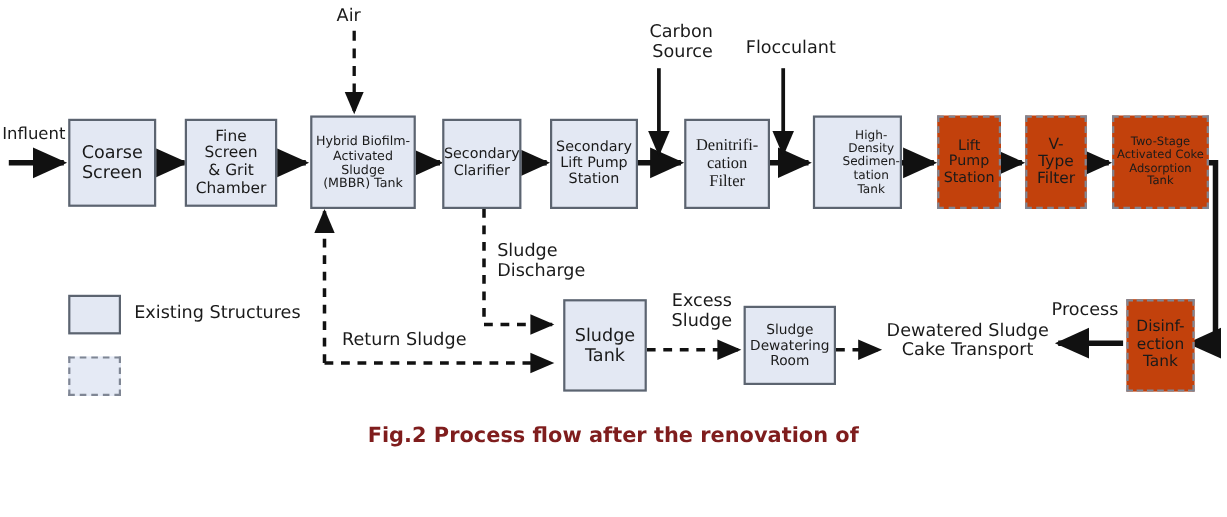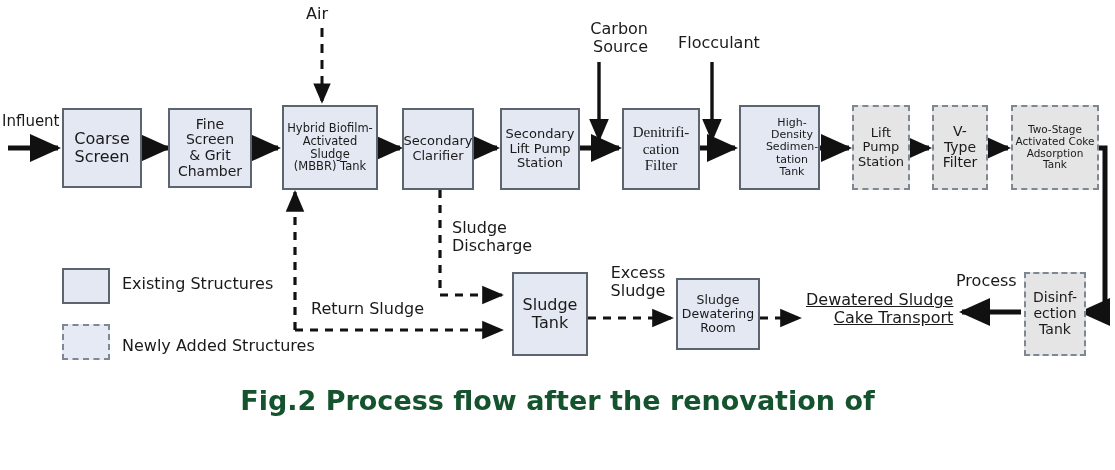--- a/index.html
+++ b/index.html
@@ -12,32 +12,32 @@
   svg#wires{position:absolute;left:0;top:0;width:1115px;height:470px;}
 
   .node{
     position:absolute;box-sizing:border-box;
     background:#e3e8f3;
     display:flex;align-items:center;justify-content:center;
     text-align:center;line-height:1.12;
     padding:2px 2px;
   }
   .node.solid{border:2px solid #5c6470;}
-  .node.dashed{border:2px dashed #7f8694;background:#e5e5e5;}
+  .node.dashed{border:2px dashed #7f8694;background:#c2410c;}
   .node span{display:block;}
 
   .lbl{position:absolute;white-space:pre;line-height:1.15;}
 
   .legend-sw{position:absolute;box-sizing:border-box;background:#e3e8f3;}
   .legend-sw.solid{border:2px solid #5c6470;}
   .legend-sw.dashed{border:2px dashed #7f8694;background:#e5eaf5;}
 
   #caption{
     position:absolute;left:0;width:1115px;text-align:center;
-    font-size:27px;font-weight:700;line-height:1.14;color:#14532d;
+    font-size:19px;font-weight:700;line-height:1.14;color:#7f1d1d;
   }
 </style>
 </head>
 <body>
 
 <div id="stage">
 
   <svg id="wires" viewBox="0 0 1115 470" xmlns="http://www.w3.org/2000/svg">
     <defs>
       <marker id="ah" markerWidth="7" markerHeight="7" refX="5.6" refY="3.0" orient="auto" markerUnits="strokeWidth">
@@ -143,27 +143,26 @@
   <div class="lbl" style="left:548px;top:20px;font-size:16px;text-align:right;width:100px;">Carbon<br>Source</div>
 
   <div class="lbl" style="left:678px;top:34px;font-size:16px;">Flocculant</div>
 
   <div class="lbl" style="left:452px;top:219px;font-size:16px;">Sludge<br>Discharge</div>
 
   <div class="lbl" style="left:311px;top:300px;font-size:16px;">Return Sludge</div>
 
   <div class="lbl" style="left:597px;top:264px;font-size:16px;text-align:center;width:82px;">Excess<br>Sludge</div>
 
-  <div class="lbl" style="left:806px;top:291px;font-size:16px;text-align:right;text-decoration:underline;">Dewatered Sludge<br>Cake Transport</div>
+  <div class="lbl" style="left:806px;top:291px;font-size:16px;text-align:center;">Dewatered Sludge<br>Cake Transport</div>
 
   <div class="lbl" style="left:956px;top:272px;font-size:16px;">Process</div>
 
   <div class="legend-sw solid" style="left:62px;top:268px;width:48px;height:36px;"></div>
   <div class="lbl" style="left:122px;top:275px;font-size:16px;">Existing Structures</div>
 
   <div class="legend-sw dashed" style="left:62px;top:324px;width:48px;height:36px;"></div>
-  <div class="lbl" style="left:122px;top:337px;font-size:16px;">Newly Added Structures</div>
 
   <div id="caption" style="top:386px;">
     <div>Fig.2 Process flow after the renovation of</div>
   </div>
 
 </div>
 
 </body></html>

